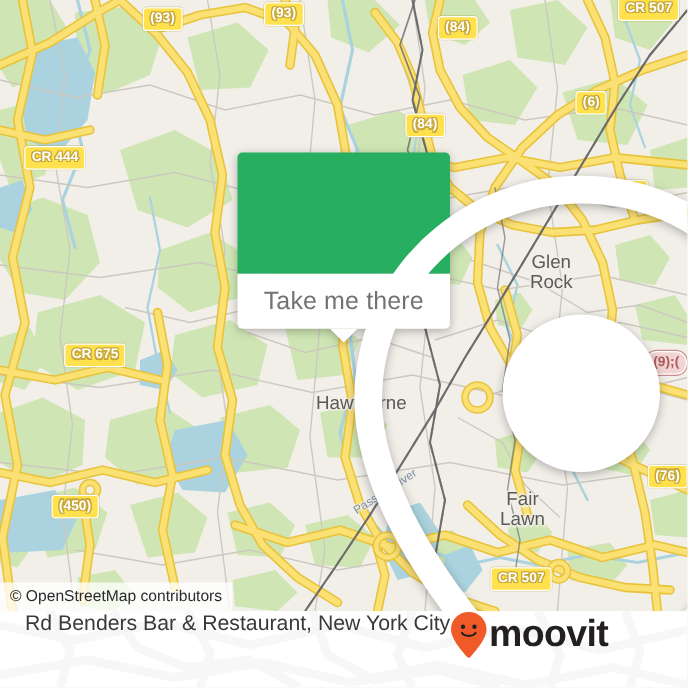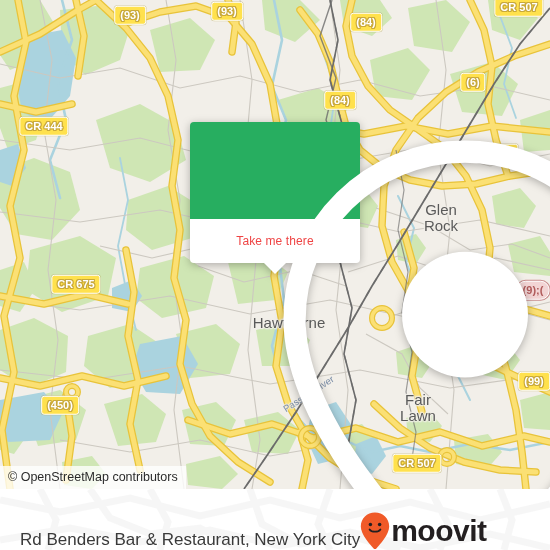--- a/index.html
+++ b/index.html
@@ -81,21 +81,21 @@
     display:flex;align-items:center;justify-content:center;
   }
   #popup-bottom{
     background:#ffffff;
     border-radius:0 0 4px 4px;
     height:44px;
     display:flex;align-items:center;justify-content:center;
     position:relative;
   }
   #popup-label{
-    font-size:12px;color:#ef4444;letter-spacing:.1px;
+    font-size:20px;color:#737373;letter-spacing:.1px;
   }
   #popup-tail{
     position:absolute;left:50%;top:100%;
     width:0;height:0;margin-left:-11px;
     border-left:11px solid transparent;
     border-right:11px solid transparent;
     border-top:11px solid #ffffff;
   }
 
   
@@ -113,21 +113,21 @@
   #footer{
     position:absolute;left:0;top:489px;width:550px;height:61px;
     background:#ffffff;overflow:hidden;
   }
   #footer-watermark{
     position:absolute;left:0;top:-489px;width:550px;height:550px;
     opacity:.055;pointer-events:none;
   }
   #footer-inner{
     position:relative;width:446px;height:61px;
-    display:flex;align-items:flex-end;justify-content:space-between;
+    display:flex;align-items:flex-start;justify-content:space-between;
     padding:0 12px 0 20px;box-sizing:border-box;
   }
   #place-title{
     font-size:17px;color:#3a3a3a;white-space:nowrap;
   }
   #brand{
     display:flex;align-items:center;gap:1px;
   }
   #brand-word{
     font-size:30px;font-weight:bold;color:#231f20;letter-spacing:-0.5px;
@@ -312,21 +312,21 @@
         <div class="shield" style="left: 130px; top: 15px;">(93)</div>
         <div class="shield" style="left: 227px; top: 11px;">(93)</div>
         <div class="shield" style="left: 366px; top: 22px;">(84)</div>
         <div class="shield" style="left: 519px; top: 7px;">CR 507</div>
         <div class="shield" style="left: 473px; top: 82px;">(6)</div>
         <div class="shield" style="left: 340px; top: 100px;">(84)</div>
         <div class="shield" style="left: 44px; top: 126px;">CR 444</div>
         <div class="shield" style="left: 506px; top: 153px;">(9)</div>
         <div class="shield red" style="left: 533px; top: 290px;">(9);(</div>
         <div class="shield" style="left: 76px; top: 284px;">CR 675</div>
-        <div class="shield" style="left: 534px; top: 381px;">(99)</div>
+        <div class="shield" style="left: 534px; top: 381px;">(76)</div>
         <div class="shield" style="left: 60px; top: 405px;">(450)</div>
         <div class="shield" style="left: 417px; top: 463px;">CR 507</div>
       </div>
 
     <div id="place-layer">
         <div class="place" style="left: 417px; top: 218px; margin-left: 24px;">Glen
 Rock</div>
         <div class="place" style="left: 289px; top: 323px;">Hawthorne</div>
         <div class="place" style="left: 418px; top: 408px;">Fair
 Lawn</div>

